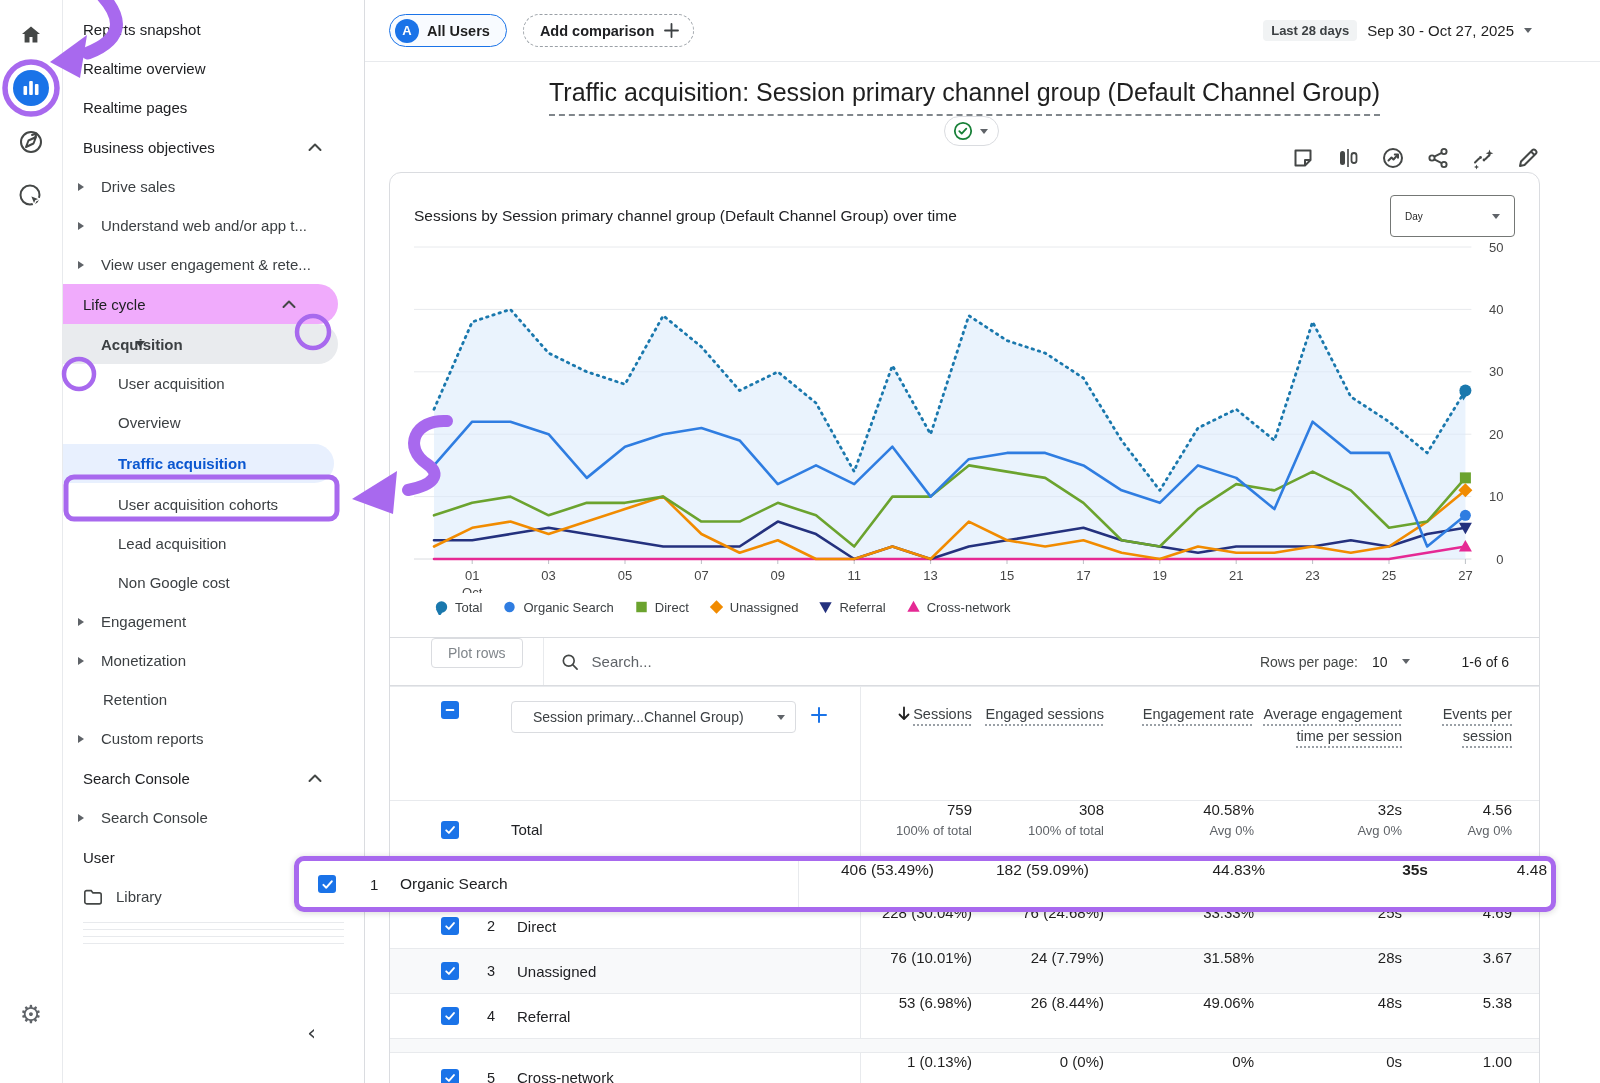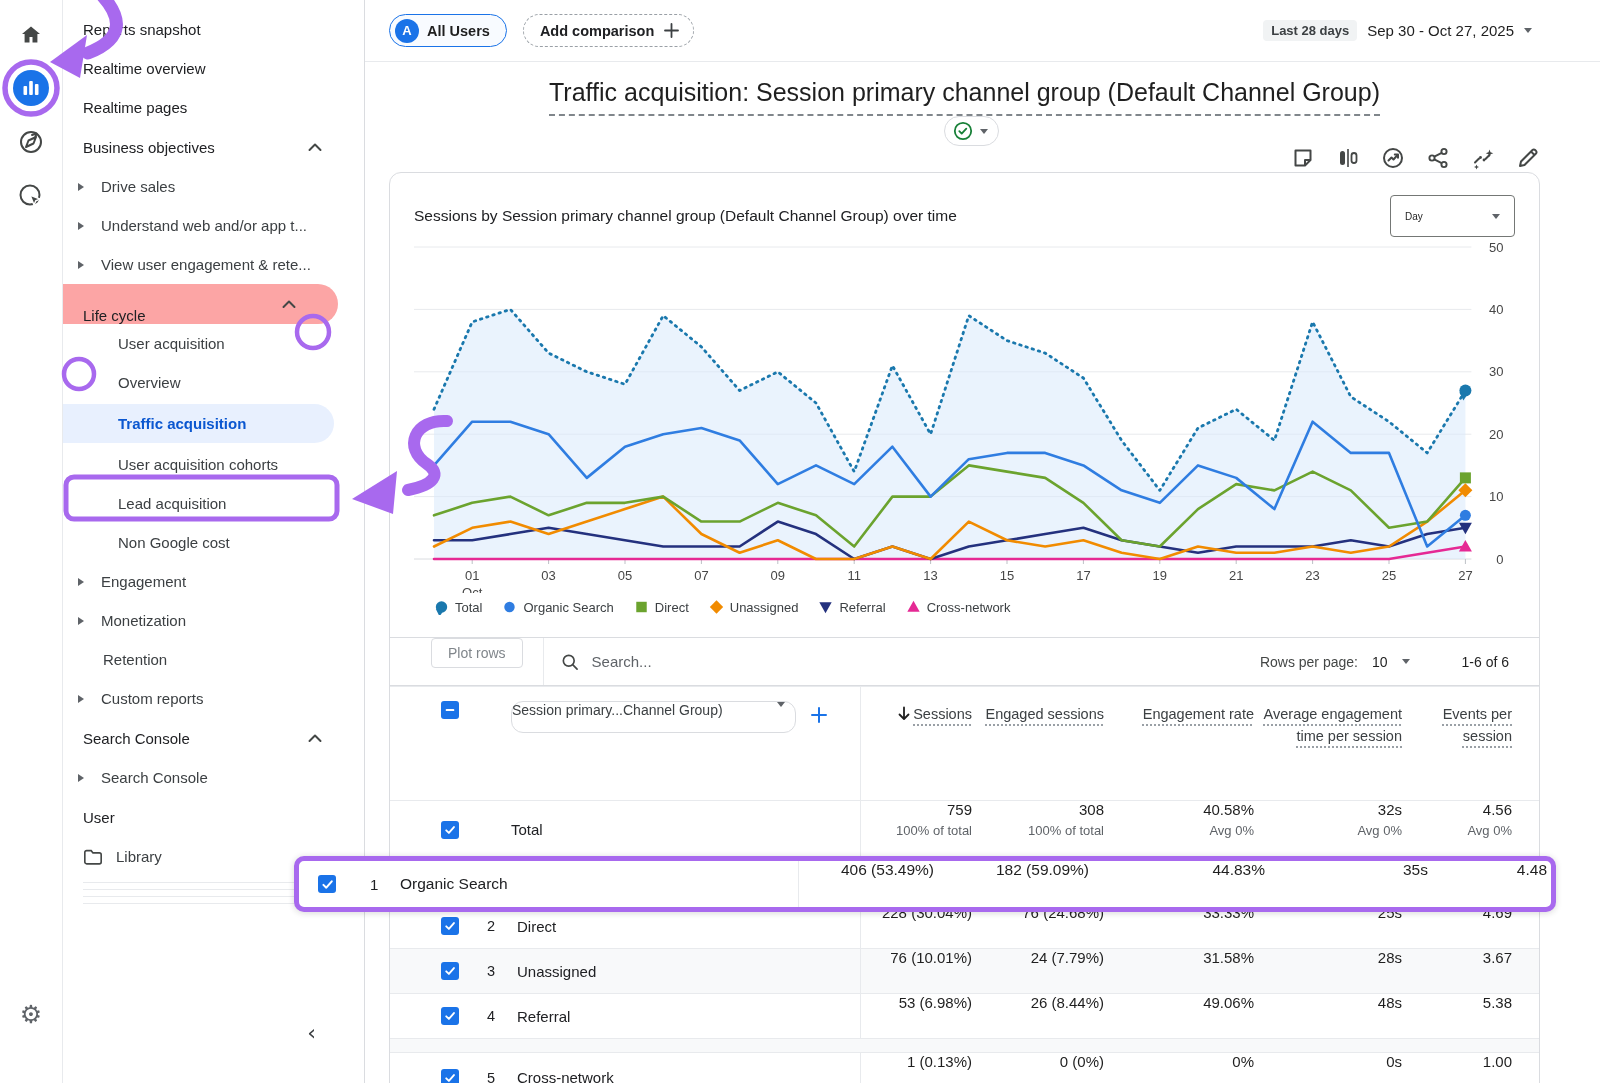--- a/index.html
+++ b/index.html
@@ -18,21 +18,21 @@
   .nav-item .lbl { white-space:nowrap; }
   .ni-top .lbl { margin-left:20px; color:#202124;}
   .ni-header { height:40px; font-size:15px; color:#202124;}
   .ni-header .lbl { margin-left:20px;}
   .ni-exp .lbl { margin-left:38px;}
   .ni-plain .lbl { margin-left:40px;}
   .ni-sub .lbl { margin-left:55px;}
   .tri-r { position:absolute; left:15px; width:0; height:0; border-left:6px solid #5f6368; border-top:4.5px solid transparent; border-bottom:4.5px solid transparent;}
   .chev { position:absolute; right:42px; top:50%; transform:translateY(-50%);}
   .caretd { position:absolute; left:72px; width:0; height:0; border-top:6px solid #3c4043; border-left:5px solid transparent; border-right:5px solid transparent;}
-  .bg-lc { background:#fca5a5; border-radius:0 20px 20px 0; margin-right:26px;align-items:flex-end;}
+  .bg-lc { background:#f0abfc; border-radius:0 20px 20px 0; margin-right:26px;}
   .bg-acq { background:#e9ebee; border-radius:0 20px 20px 0; margin-right:26px; height:40px;}
   .ni-active { background:#e8f0fe; border-radius:0 20px 20px 0; margin:2px 30px 2px 0;}
   .ni-active .lbl { color:#0b57d0; font-weight:700;}
   .nav-div { height:1px; background:#e8eaed; margin:6px 20px;}
   .folder { margin-left:20px; }
   .ni-lib .lbl { margin-left:13px;}
   #collapse { position:absolute; right:48px; bottom:38px; font-size:22px; color:#3c4043; cursor:pointer; font-family:"DejaVu Sans",sans-serif;}
 
   
   #main { position:absolute; left:365px; top:0; width:1235px; height:1083px; }
@@ -84,22 +84,22 @@
   #rpp-val { margin-left:14px; color:#1f1f1f;}
   #tb-right .caret-sm { margin-left:14px;}
   #rangeinfo { margin-left:52px; color:#1f1f1f;}
 
   
   .metric-wrap { margin-left:auto; align-self:stretch; display:flex; border-left:1px solid #e8eaed; padding-right:27px;}
   .mc { text-align:right; }
   .mc.c1{width:111px;} .mc.c2{width:132px;} .mc.c3{width:150px;} .mc.c4{width:148px;} .mc.c5{width:110px;}
   #thead { height:114px; display:flex; border-top:1px solid #e8eaed;}
   #thead-left { display:flex; align-items:flex-start; padding:14px 0 0 51px;}
-  #dimsel { margin-left:52px; width:285px; height:32px; border:1px solid #dadce0; border-radius:12px;
-    display:flex; align-items:flex-start; padding:0 10px 0 0; cursor:pointer;}
+  #dimsel { margin-left:52px; width:285px; height:32px; border:1px solid #dadce0; border-radius:4px;
+    display:flex; align-items:center; padding:0 10px 0 21px; cursor:pointer;}
   #dimsel .lbl { font-size:14px; color:#3c4043; white-space:nowrap;}
   #dimsel .caret-sm { margin-left:auto;}
   .plus-blue { margin-left:14px; cursor:pointer; margin-top:5px;}
   #thead .mc { padding-top:16px; font-size:14.5px; color:#3c4043; line-height:1.55;}
   #thead .mc span.u { text-decoration:underline dotted #9aa0a6 2px; text-underline-offset:5px;}
   .sort-ic { display:inline-block; vertical-align:-2px; margin-right:2px;}
 
   .cb { width:18px; height:18px; border-radius:3px; background:#1a73e8; display:inline-flex; align-items:center; justify-content:center; flex:none; cursor:pointer;}
   #totals { height:58px; display:flex; align-items:center; border-top:1px solid #e8eaed;}
   #totals .left { display:flex; align-items:center; padding-left:51px;}
@@ -118,21 +118,21 @@
   
   #rowoverlay { position:absolute; left:294px; top:856px; width:1262px; height:56px; background:#fff;
     border:5px solid #a869ee; border-radius:10px; z-index:5; display:flex; align-items:center;
     box-shadow:0 1px 6px rgba(32,33,36,.18);}
   #rowoverlay .cb { margin-left:19px;}
   #rowoverlay .num { margin-left:34px; width:30px; font-size:15px; color:#202124;}
   #rowoverlay .chan { font-size:15.5px; color:#202124;}
   #rowoverlay .metric-wrap { padding-right:4px; border-left:1px solid #e8eaed;}
   #rowoverlay .mc { font-size:15.5px; color:#1f1f1f;}
   #rowoverlay .mc.o1{width:135px;} #rowoverlay .mc.o2{width:155px;} #rowoverlay .mc.o3{width:176px;}
-  #rowoverlay .mc.o4{width:163px;} #rowoverlay .mc.o5{width:119px;}
+  #rowoverlay .mc.o4{width:163px;font-weight:bold;} #rowoverlay .mc.o5{width:119px;}
 
   #annot { position:absolute; left:0; top:0; width:1600px; height:1083px; z-index:10; pointer-events:none;}
 </style>
 </head>
 <body>
 
 <div id="rail">
   <span class="rail-ic" style="top:15px">
     <svg width="24" height="24" viewBox="0 0 24 24">
         <path d="M12 3.5 21 11h-2.6v8.5h-4.9V14h-3v5.5H5.6V11H3z" fill="#444746"></path>
@@ -188,20 +188,24 @@
     </div>
     <div class="nav-item ni-exp">
       <span class="tri-r"></span>
       <span class="lbl">View user engagement &amp; rete...</span>
     </div>
     <div class="nav-item ni-header bg-lc">
       <span class="lbl">Life cycle</span>
       <svg width="14" height="9" viewBox="0 0 14 9" class="chev">
         <path d="M1.5 7.5 7 2l5.5 5.5" fill="none" stroke="#444746" stroke-width="2" stroke-linecap="round" stroke-linejoin="round"></path>
       </svg>
+    </div>
+    <div class="nav-item bg-acq">
+      <span class="caretd"></span>
+      <span class="lbl" style="margin-left: 38px; font-weight: 600;">Acquisition</span>
     </div>
     <div class="nav-item ni-sub">
       <span class="lbl">User acquisition</span>
     </div>
     <div class="nav-item ni-sub">
       <span class="lbl">Overview</span>
     </div>
     <div class="nav-item ni-sub ni-active">
       <span class="lbl">Traffic acquisition</span>
     </div>

